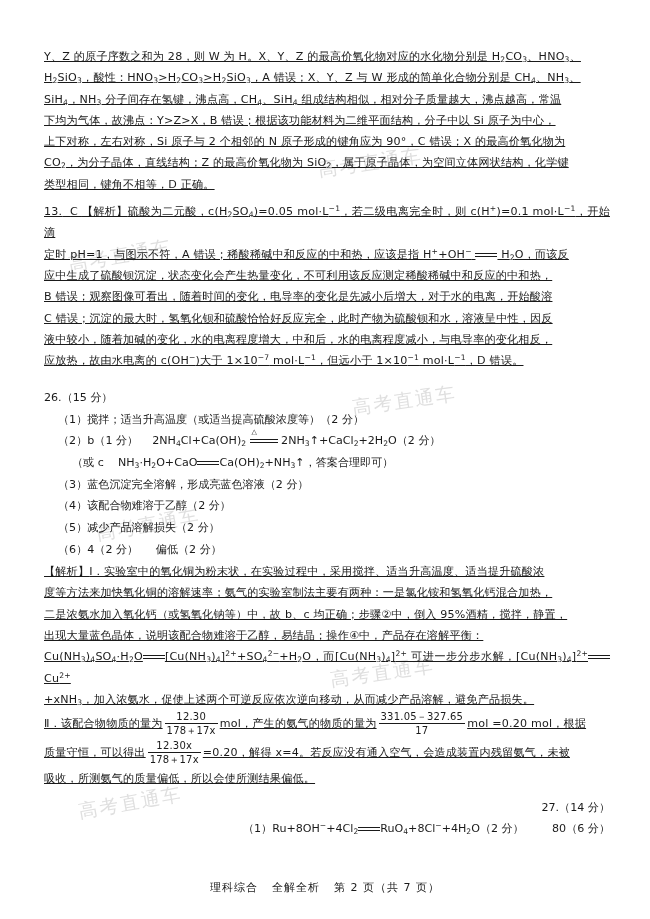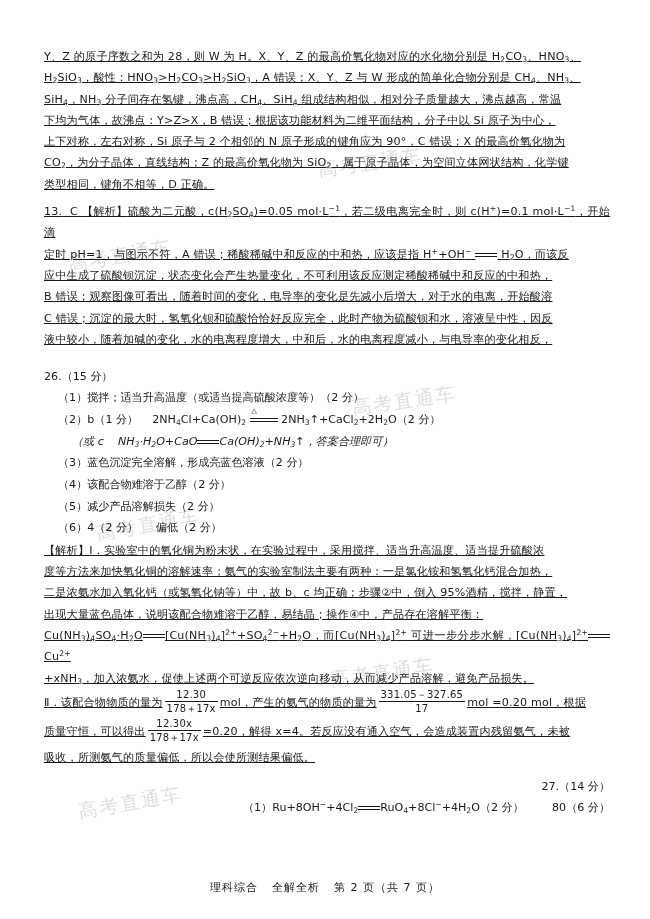--- a/index.html
+++ b/index.html
@@ -45,21 +45,20 @@
   .item {
     font-size: 11.1px;
     line-height: 1.95;
     margin: 0;
     padding-left: 14px;
     position: relative;
     z-index: 2;
   }
   .item-wide {
     padding-left: 28px;
-    font-style: italic;
   }
   .sub {
     font-size: 7.6px;
     vertical-align: -0.28em;
     line-height: 0;
   }
   .sup {
     font-size: 7.6px;
     vertical-align: 0.55em;
     line-height: 0;
@@ -202,20 +201,23 @@
     </div>
     <div class="para">
       B 错误；观察图像可看出，随着时间的变化，电导率的变化是先减小后增大，对于水的电离，开始酸溶
     </div>
     <div class="para">
       C 错误；沉淀的最大时，氢氧化钡和硫酸恰恰好反应完全，此时产物为硫酸钡和水，溶液呈中性，因反
     </div>
     <div class="para">
       液中较小，随着加碱的变化，水的电离程度增大，中和后，水的电离程度减小，与电导率的变化相反，
     </div>
+    <div class="para">
+      应放热，故由水电离的 c(OH<span class="sup">−</span>)大于 1×10<span class="sup">−7</span> mol·L<span class="sup">−1</span>，但远小于 1×10<span class="sup">−1</span> mol·L<span class="sup">−1</span>，D 错误。
+    </div>
   </div>
 
   <div class="block" style="margin-top:16px;">
     <div class="q-head">
       <span>26.</span><span>（15 分）</span>
     </div>
     <div class="item">（1）搅拌；适当升高温度（或适当提高硫酸浓度等）（2 分）</div>
     <div class="item">
       （2）b（1 分）&nbsp;&nbsp;&nbsp; 2NH<span class="sub">4</span>Cl+Ca(OH)<span class="sub">2</span> <span class="arrow-eq"><span class="lbl">△</span></span> 2NH<span class="sub">3</span>↑+CaCl<span class="sub">2</span>+2H<span class="sub">2</span>O（2 分）
     </div>

